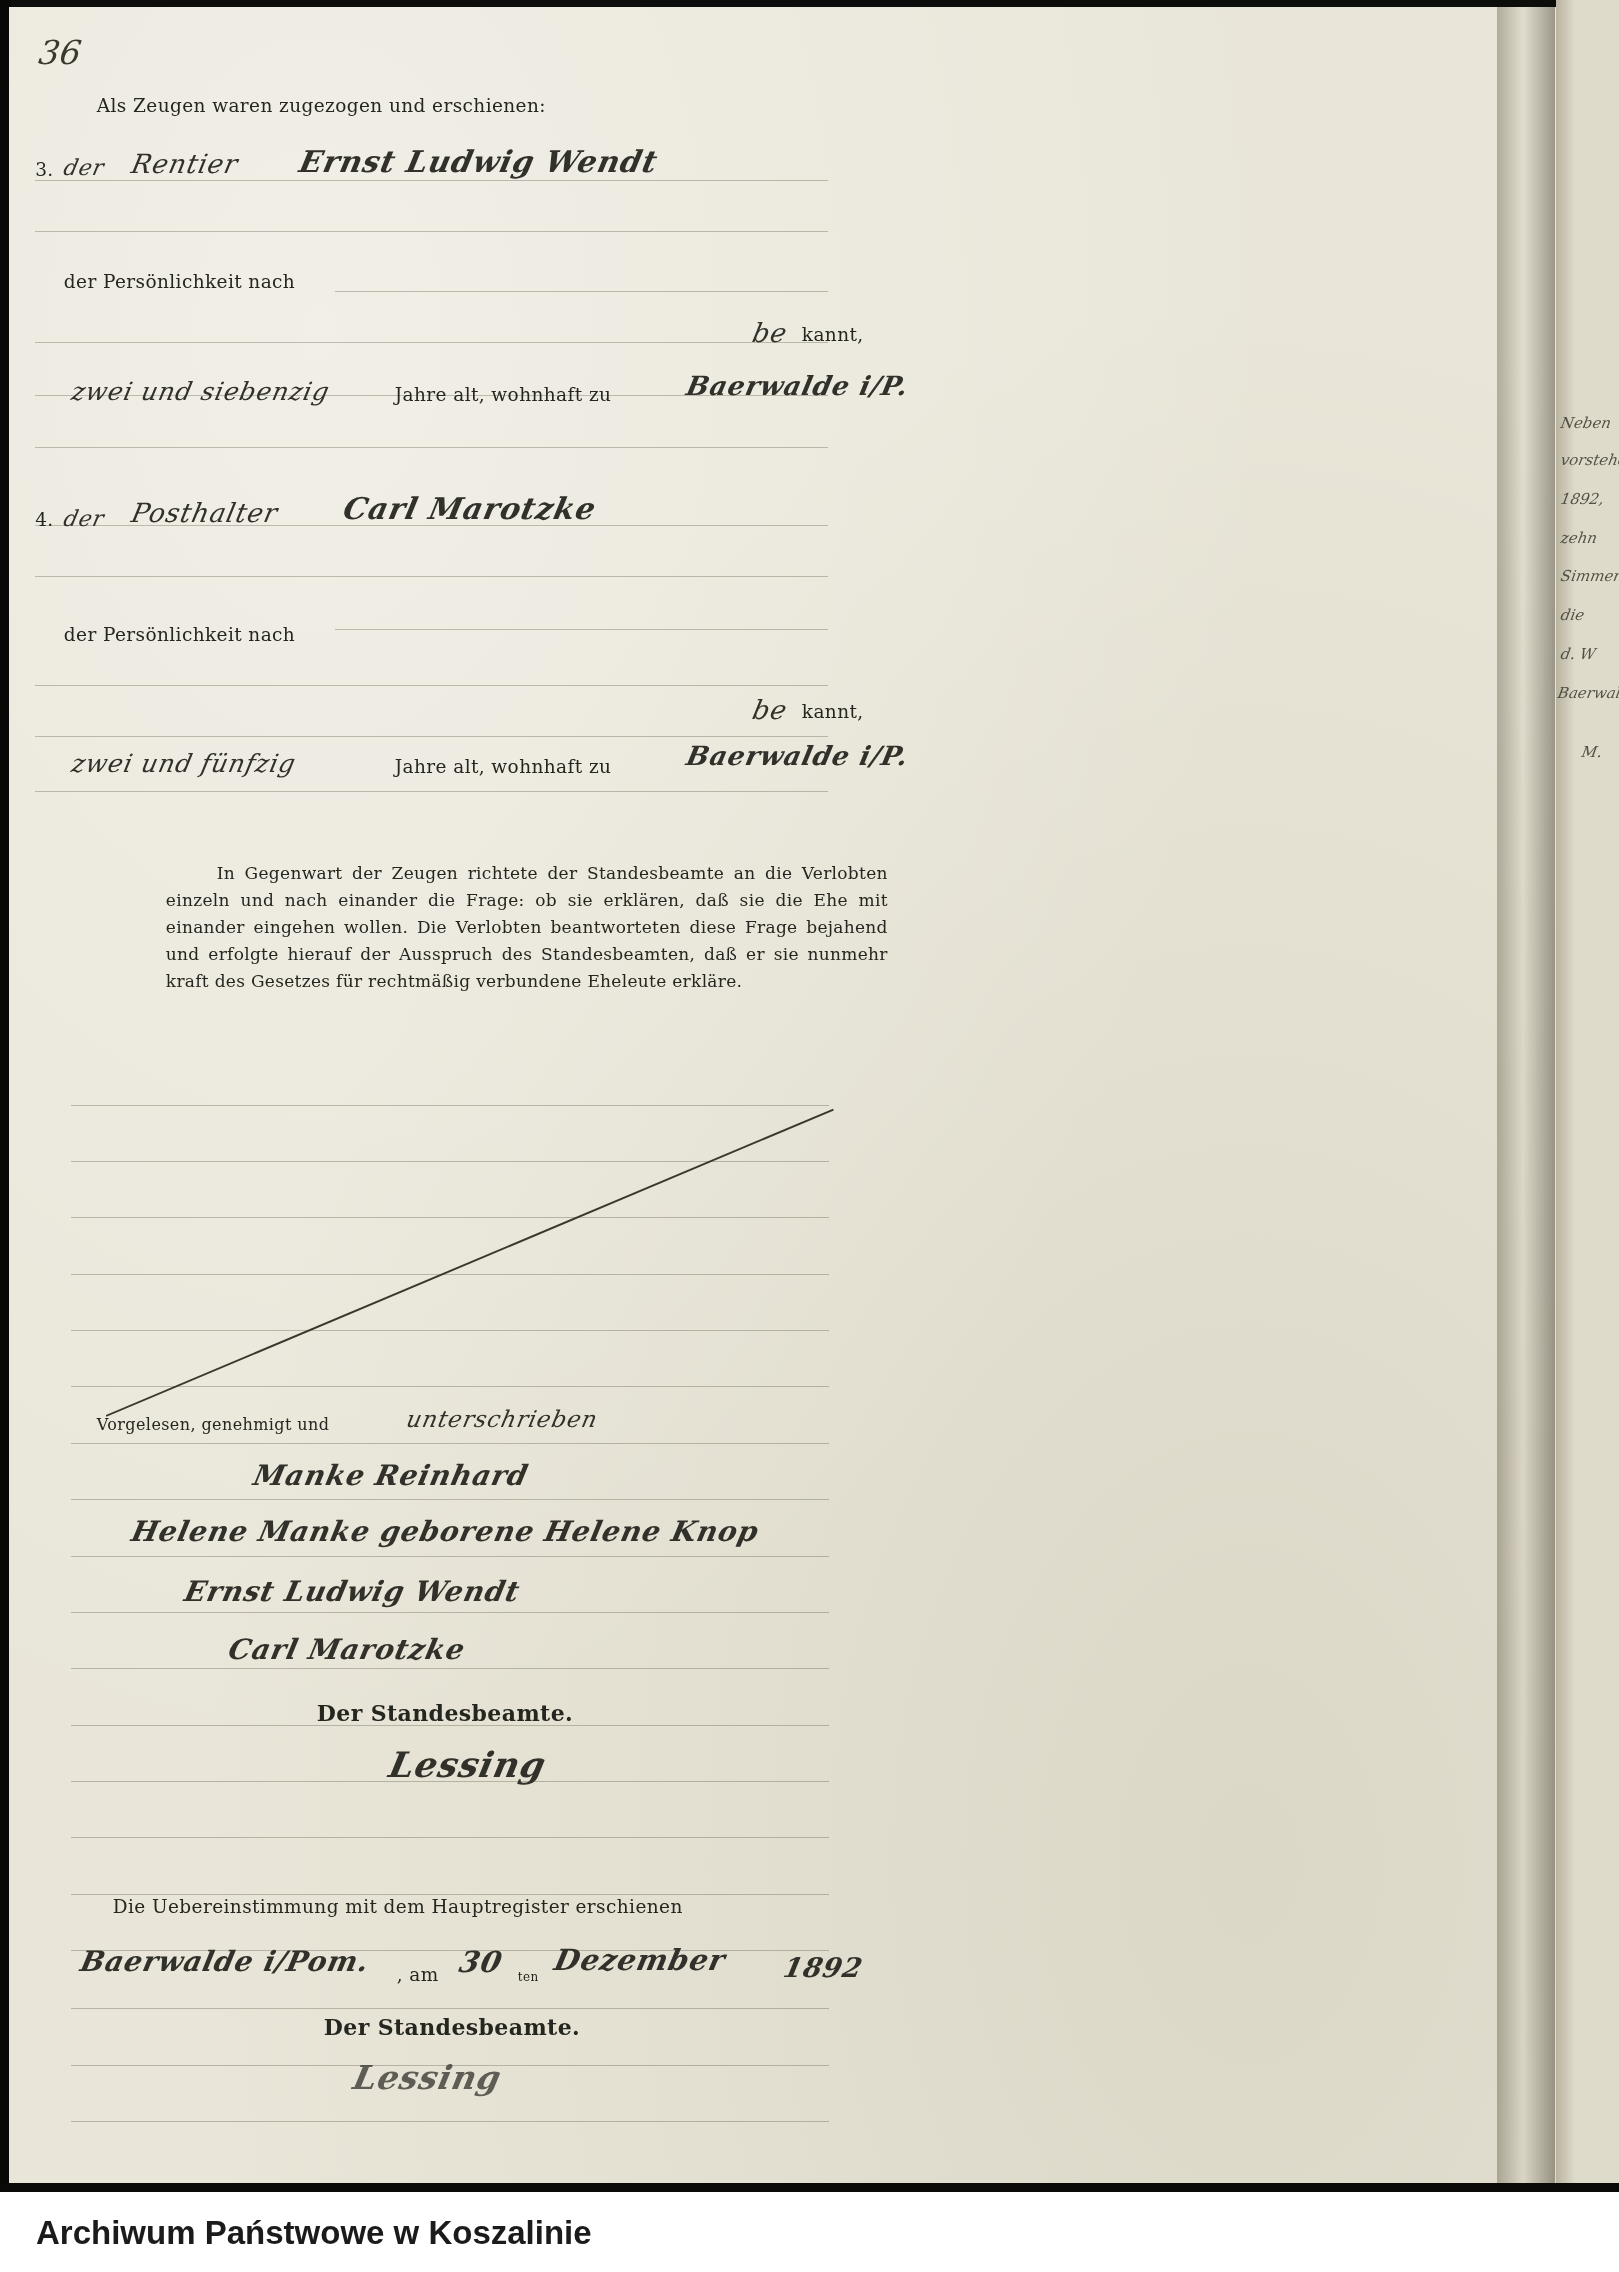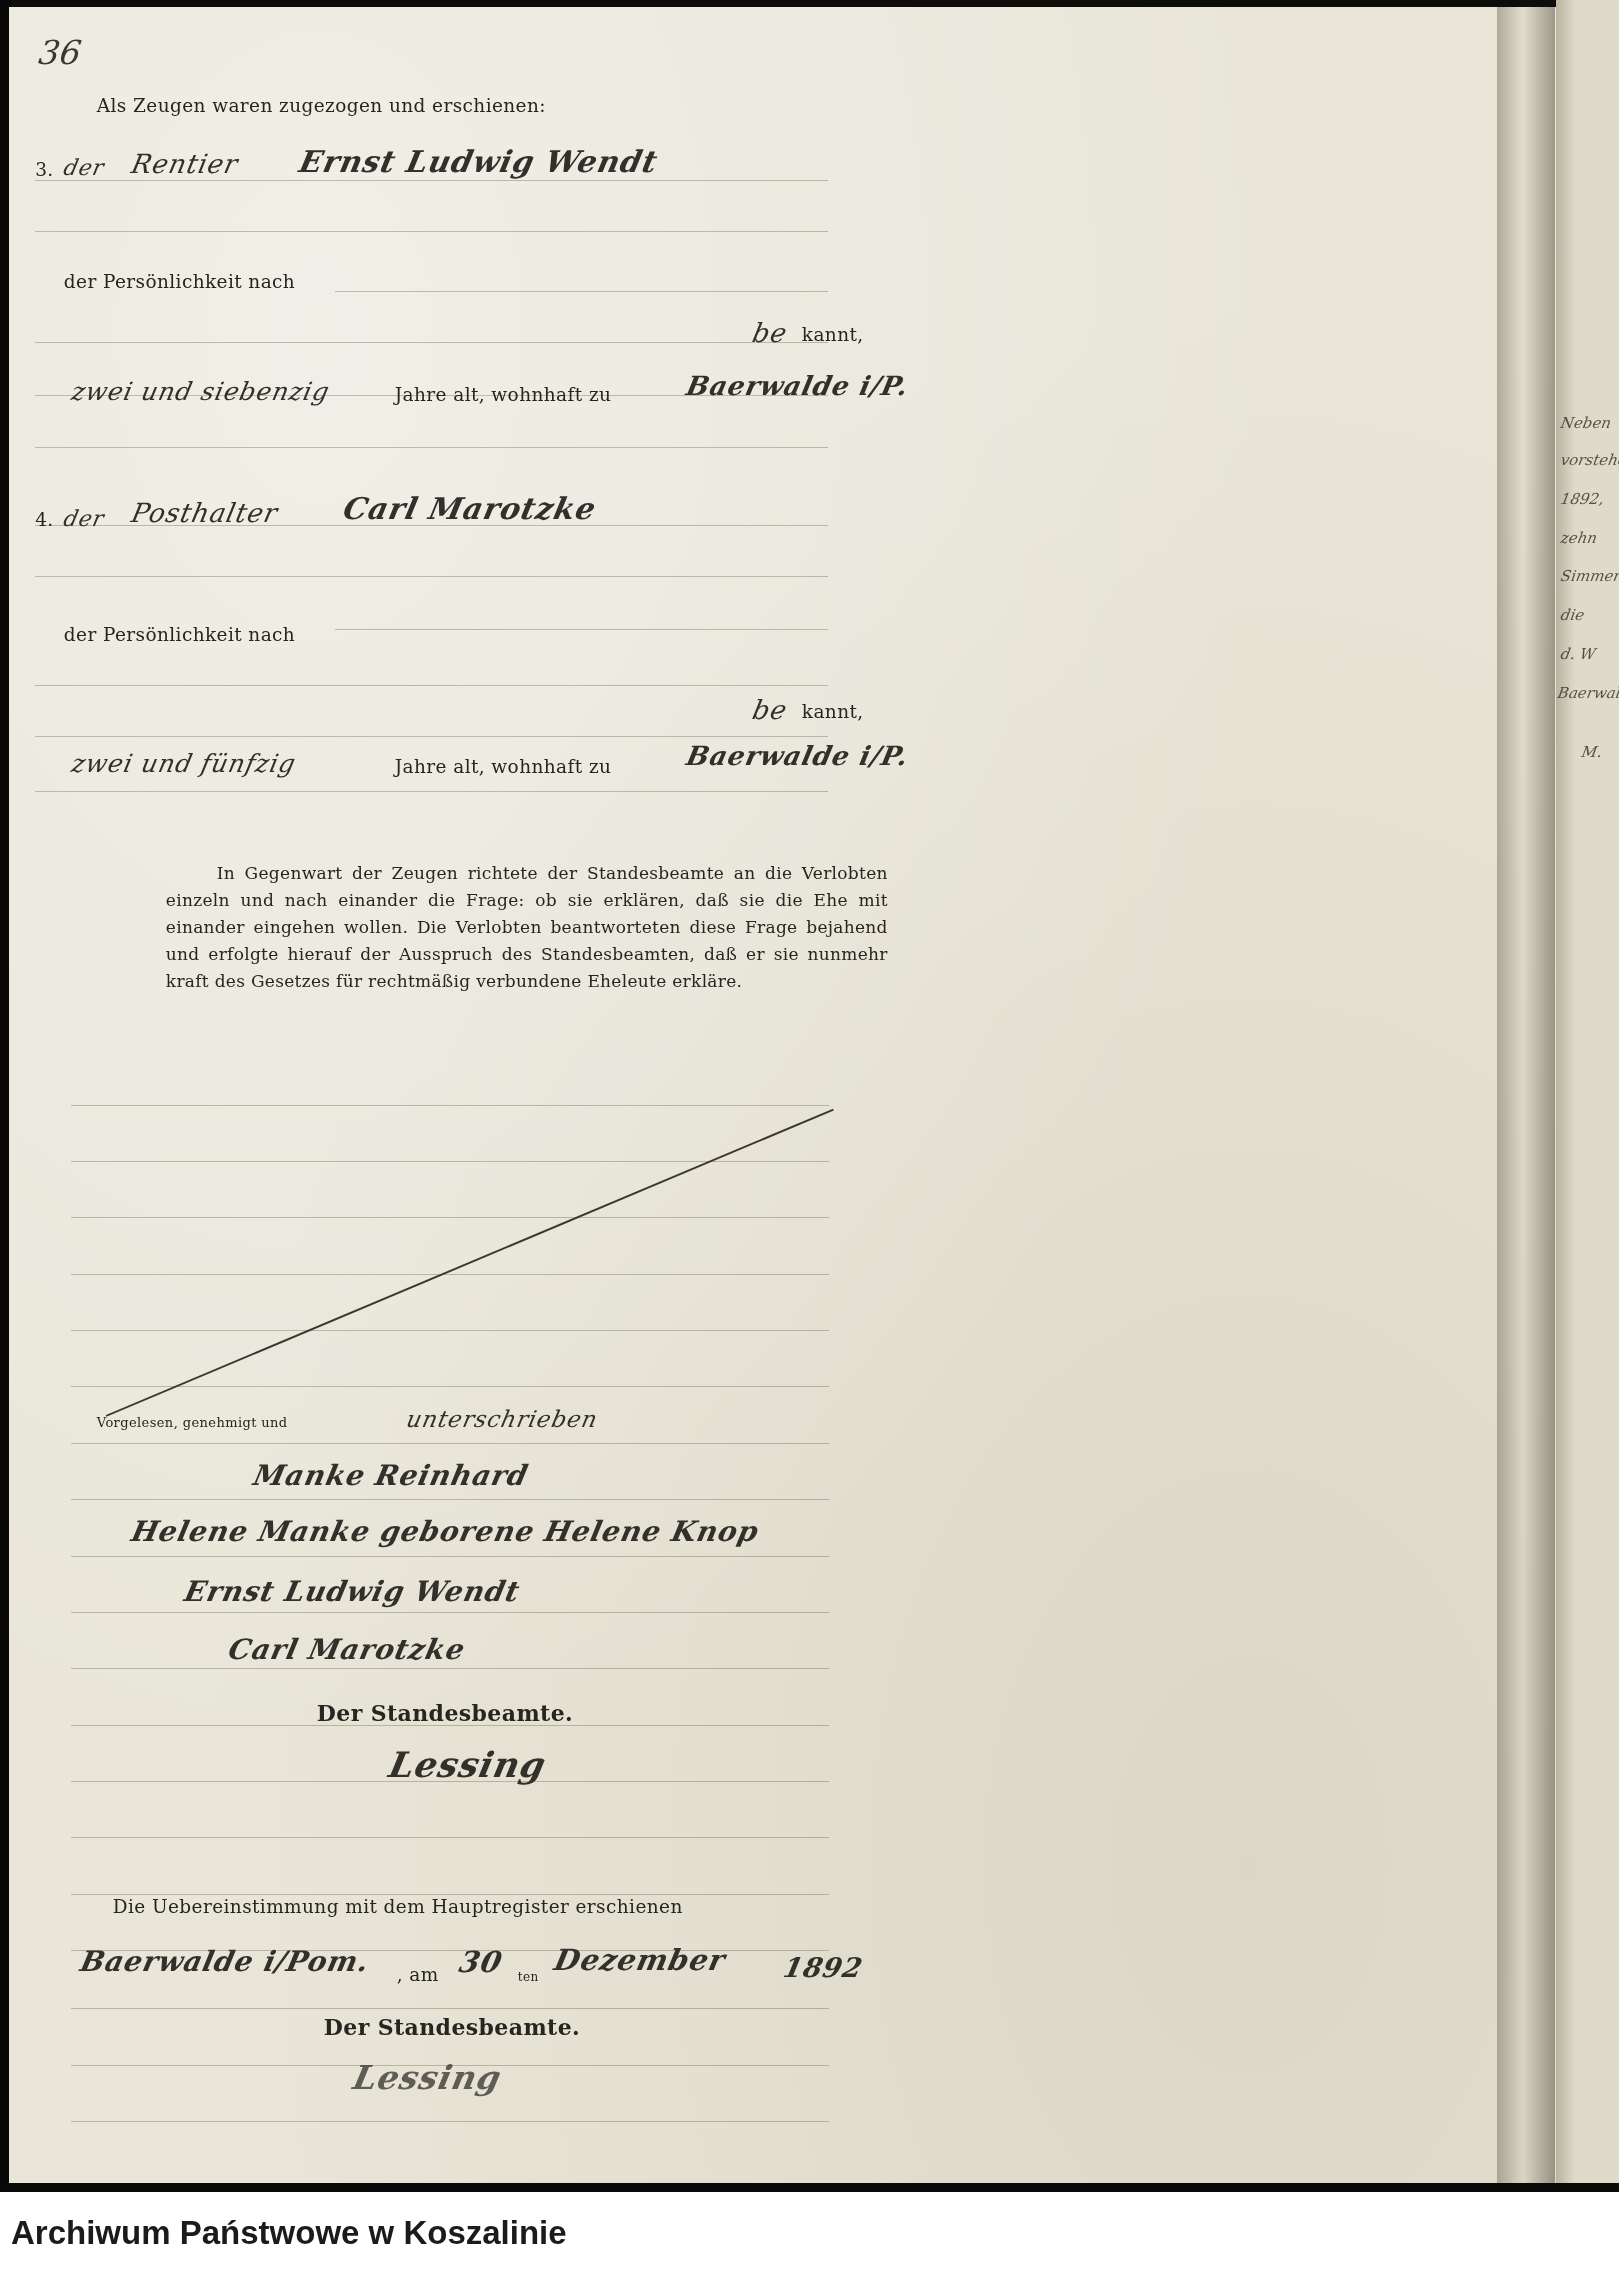--- a/index.html
+++ b/index.html
@@ -138,21 +138,21 @@
     position: absolute;
     left: 0;
     bottom: 0;
     width: 1620px;
     height: 81px;
     background: #ffffff;
     display: flex;
     align-items: center;
   }
   .footer span {
-    margin-left: 11px;
+    margin-left: 36px;
     font-family: "Liberation Sans", sans-serif;
     font-size: 33px;
     font-weight: bold;
     color: #1b1b1b;
   }
   .smallcap { font-size: 12px; }
 </style>
 </head>
 <body>
 
@@ -228,21 +228,21 @@
     <div class="hand b" style="left:678px; top:733px; font-size:26.4px;">Baerwalde i/P.</div>
 
     <div class="para" style="left:157px; top:853px; width:722px; text-indent:51px;">In Gegenwart der Zeugen richtete der Standesbeamte an die Verlobten einzeln und nach einander die Frage: ob sie erklären, daß sie die Ehe mit einander eingehen wollen. Die Verlobten beantworteten diese Frage bejahend und erfolgte hierauf der Ausspruch des Standesbeamten, daß er sie nunmehr kraft des Gesetzes für rechtmäßig verbundene Eheleute erkläre.</div>
 
     <div class="diag">
       <svg width="731" height="317" viewBox="0 0 830 360">
         <line x1="0" y1="352" x2="826" y2="4" stroke="#3a382c" stroke-width="2.2"></line>
       </svg>
     </div>
 
-    <div class="txt fraktur" style="left:88px; top:1408px; font-size:13px;">Vorgelesen, genehmigt und</div>
+    <div class="txt fraktur" style="left:88px; top:1408px; font-size:16px;">Vorgelesen, genehmigt und</div>
     <div class="hand" style="left:398px; top:1399px; font-size:23px;">unterschrieben</div>
 
     <div class="hand b" style="left:245px; top:1452px; font-size:28px;">Manke Reinhard</div>
     <div class="hand b" style="left:123px; top:1508px; font-size:28px;">Helene Manke geborene Helene Knop</div>
     <div class="hand b" style="left:176px; top:1568px; font-size:28px;">Ernst Ludwig Wendt</div>
     <div class="hand b" style="left:220px; top:1626px; font-size:28px;">Carl Marotzke</div>
 
     <div class="txt fraktur bold" style="left:308px; top:1693px; font-size:22px;">Der Standesbeamte.</div>
     <div class="hand b" style="left:381px; top:1737px; font-size:35px;">Lessing</div>
 

